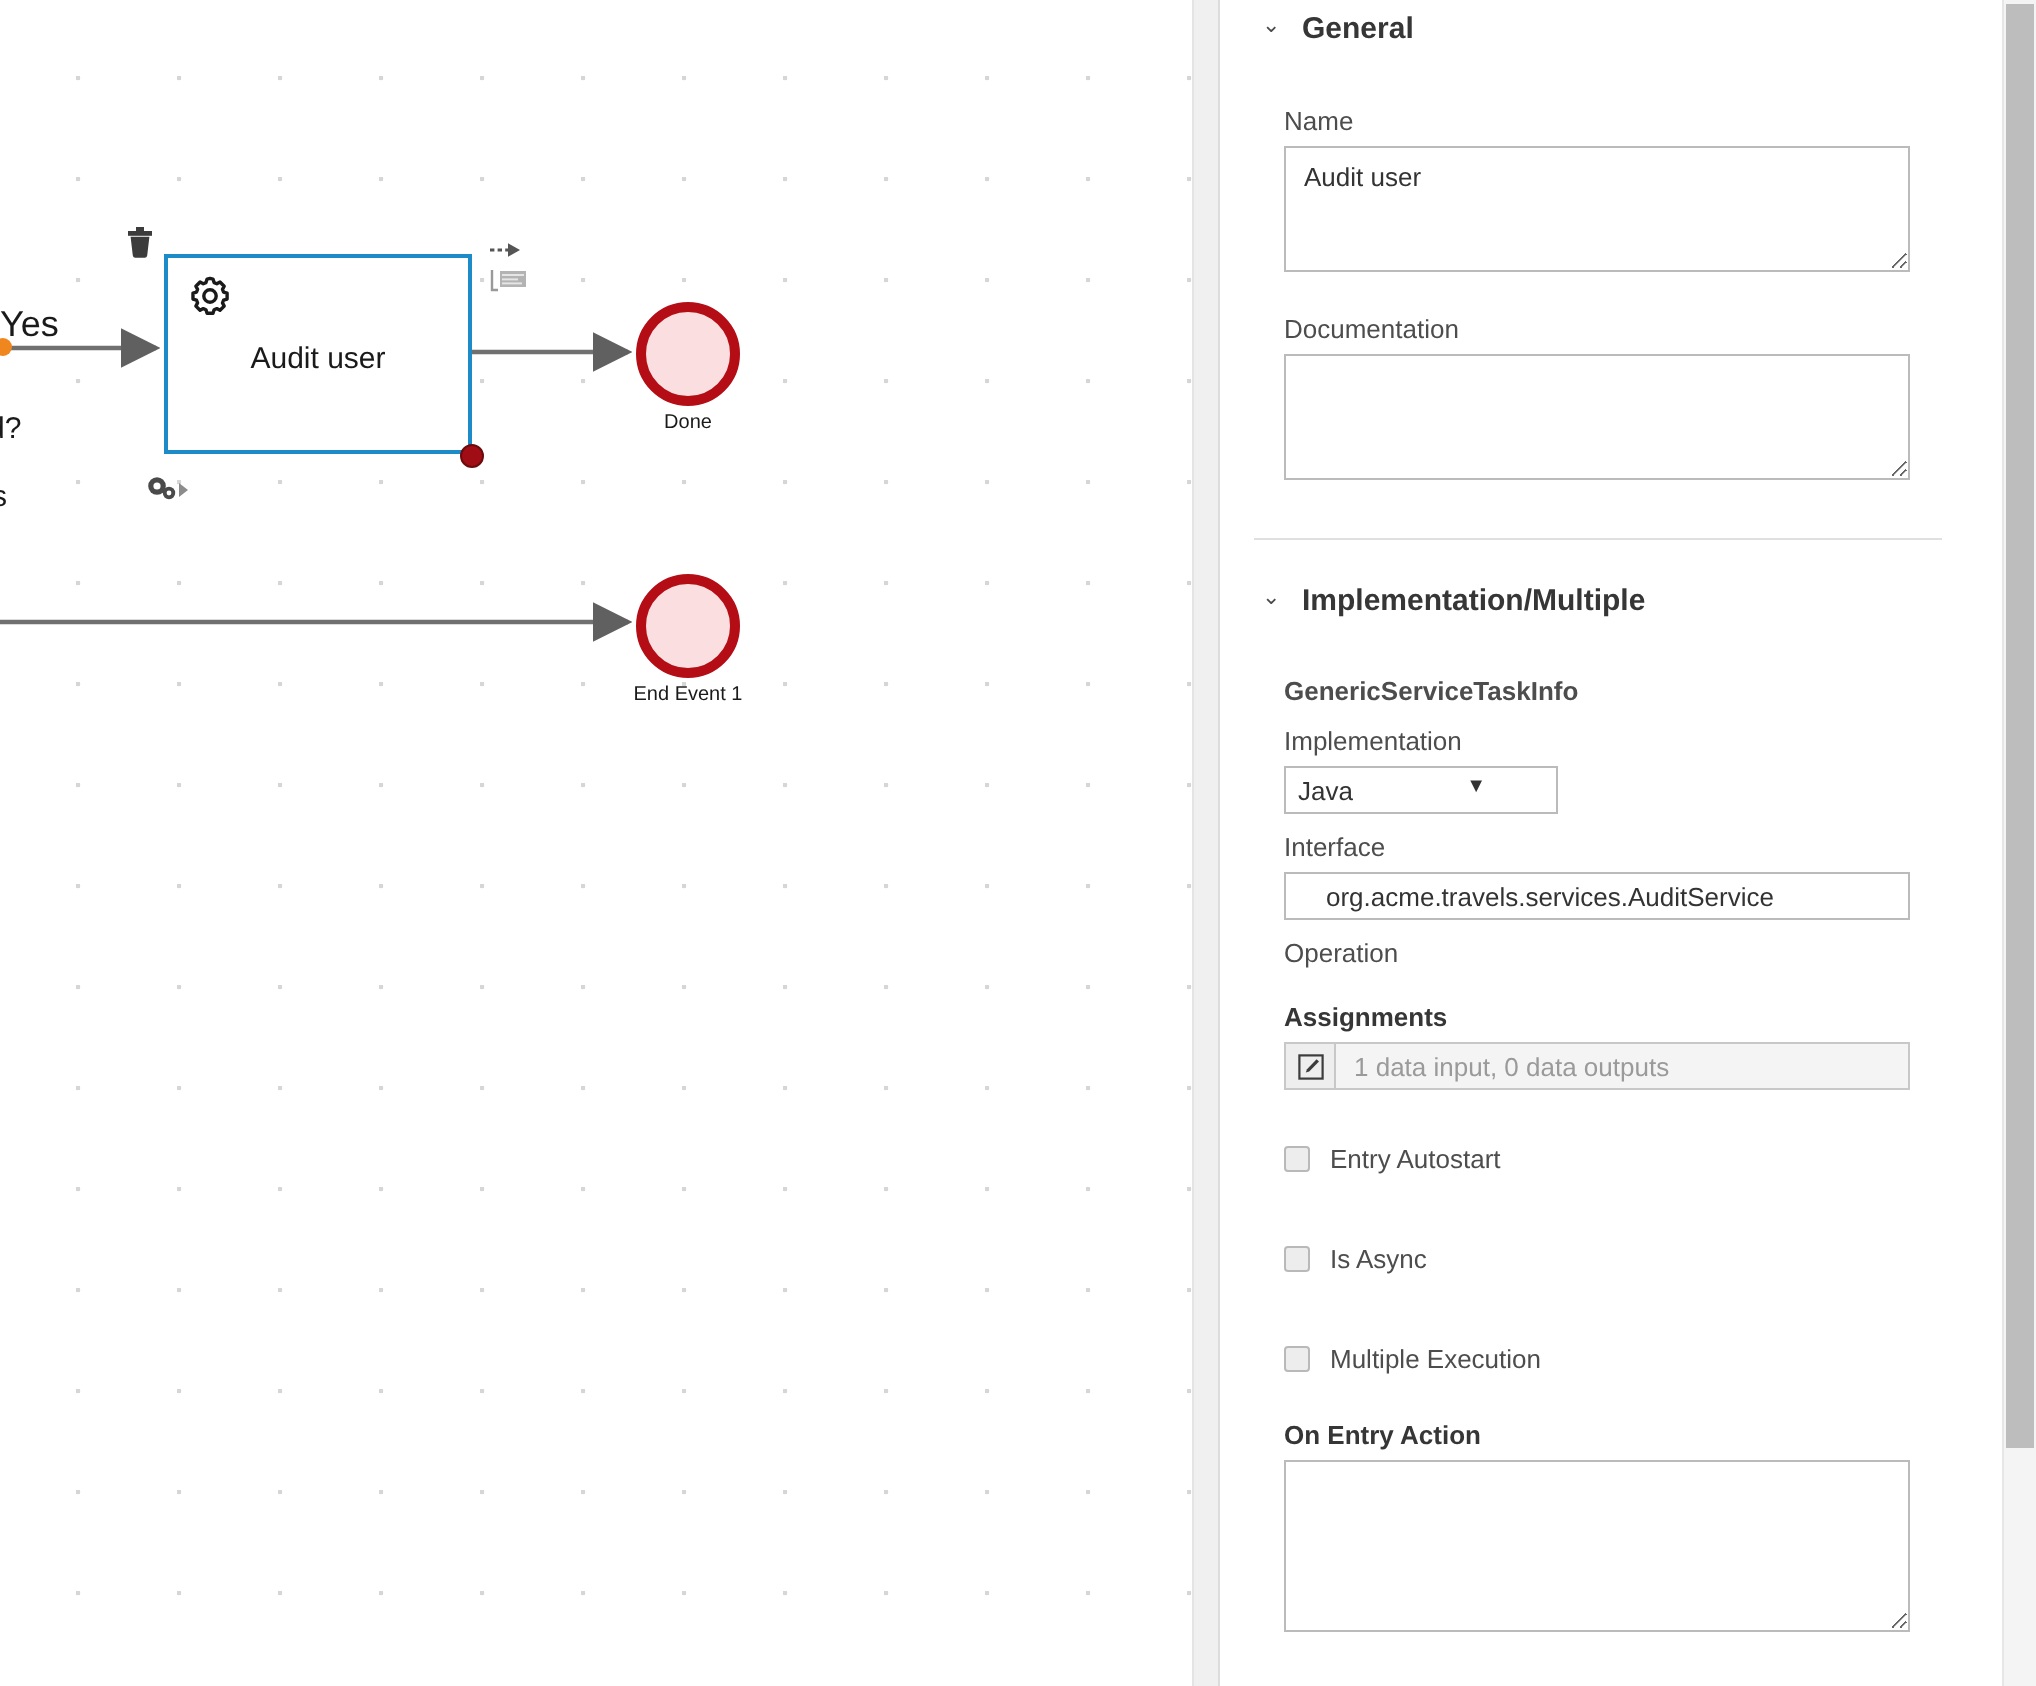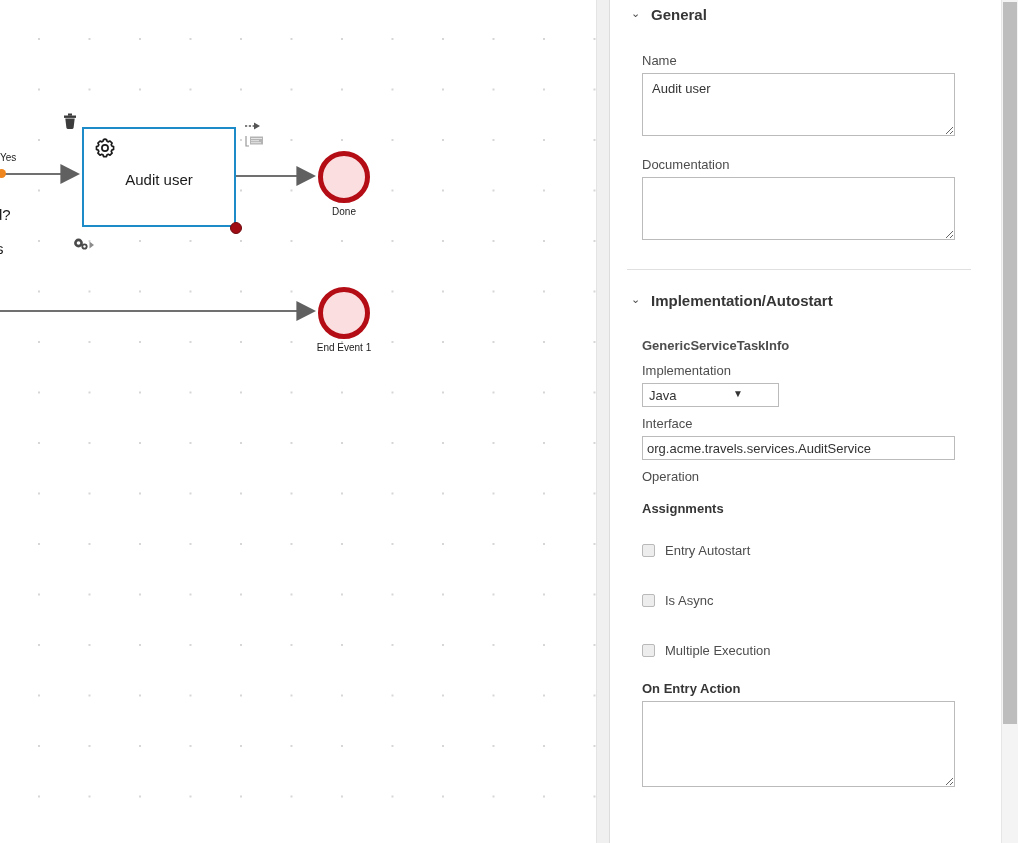--- a/index.html
+++ b/index.html
@@ -113,21 +113,21 @@
     text-align: center;
   }
   #done-event  { left: 318px; top: 151px; }
   #done-label  { left: 318px; top: 206px; width: 52px; }
   #ev2-event   { left: 318px; top: 287px; }
   #ev2-label   { left: 298px; top: 342px; width: 92px; }
 
   
   .cut-text {
     position: absolute;
-    font-size: 10px;
+    font-size: 18px;
     color: #1a1a1a;
     white-space: nowrap;
   }
   #label-yes  { left: 0px;  top: 152px; }
   #label-cond { left: -6px; top: 206px; font-size: 15px; }
   #label-frag { left: -4px; top: 240px; font-size: 15px; }
 
   #orange-dot {
     position: absolute;
     left: -3px; top: 169px;
@@ -214,21 +214,21 @@
     line-height: 1.3;
   }
   input.tfield {
     width: 313px;
     height: 24px;
     border: 1px solid #bbbbbb;
     background: #ffffff;
     font-family: "Liberation Sans", sans-serif;
     font-size: 13px;
     color: #333333;
-    padding: 2px 4px;
+    padding: 2px 20px;
     outline: none;
     display: block;
   }
 
   select.sel {
     width: 137px;
     height: 24px;
     border: 1px solid #bbbbbb;
     background: #ffffff;
     font-family: "Liberation Sans", sans-serif;
@@ -414,40 +414,49 @@
 
       <div class="field-block" style="margin-top:21px;">
         <label class="field-label">Documentation</label>
         <textarea class="tfield" rows="3" style="height: 63px;"></textarea>
       </div>
 
       <hr class="divider" style="margin-top:29px;">
 
       <div class="accordion-header" style="margin-top:19px;">
         <span class="chev">⌄</span>
-        <span class="accordion-title">Implementation/Autostart</span>
+        <span class="accordion-title">Implementation/Multiple</span>
       </div>
 
       <div class="field-block" style="margin-top:27px;">
         <div class="sub-title">GenericServiceTaskInfo</div>
 
         <label class="field-label">Implementation</label>
         <div class="sel-wrap">
           <select class="sel">
             <option>Java</option>
           </select>
           <span class="sel-arrow">▼</span>
         </div>
 
         <label class="field-label" style="margin-top:9px;">Interface</label>
         <input class="tfield" type="text" value="org.acme.travels.services.AuditService" style="">
 
         <label class="field-label" style="margin-top:9px;">Operation</label>
 
         <label class="field-label bold" style="margin-top:17px;">Assignments</label>
+        <div class="assign-row">
+          <div class="assign-btn">
+            <svg width="13" height="13" viewBox="0 0 13 13">
+              <rect x="0.7" y="0.7" width="11.6" height="11.6" fill="none" stroke="#3c3c3c" stroke-width="1.1"></rect>
+              <path d="M9.3 2.6 L10.5 3.8 L5.6 8.7 L3.9 9.3 L4.5 7.6 z" fill="#3c3c3c"></path>
+            </svg>
+          </div>
+          <div class="assign-text">1 data input, 0 data outputs</div>
+        </div>
 
         <div class="chk-row" style="margin-top:25px;">
           <span class="chk-box"></span>
           <span class="chk-label">Entry Autostart</span>
         </div>
 
         <div class="chk-row" style="margin-top:32px;">
           <span class="chk-box"></span>
           <span class="chk-label">Is Async</span>
         </div>

